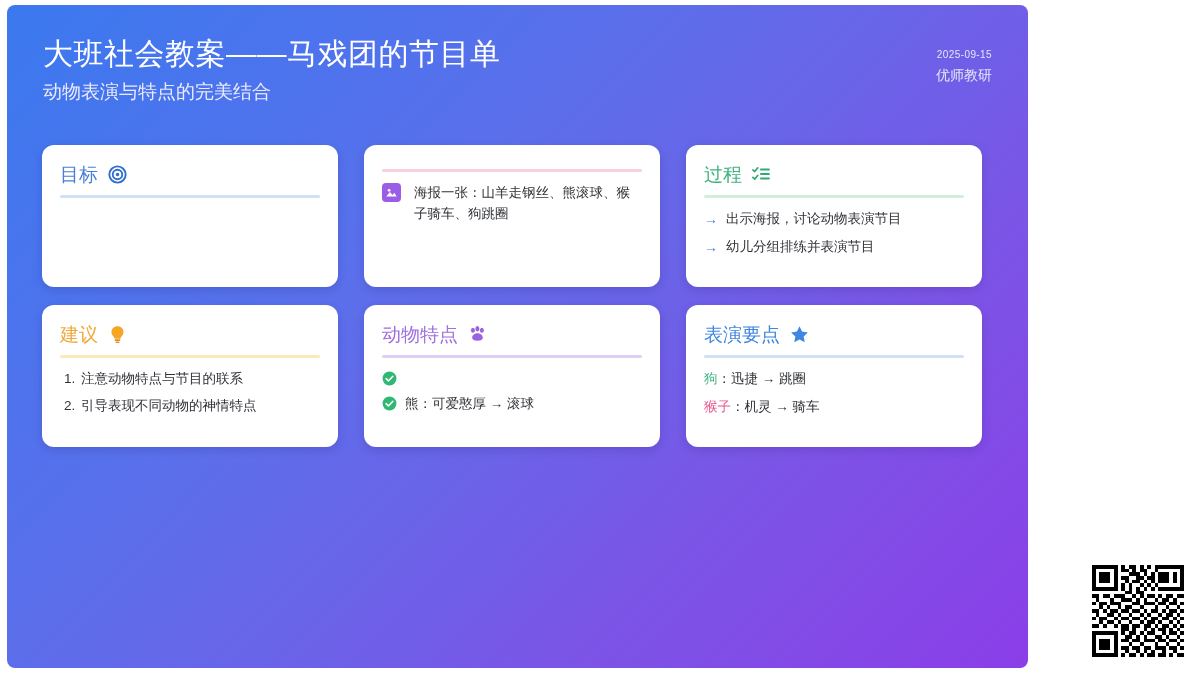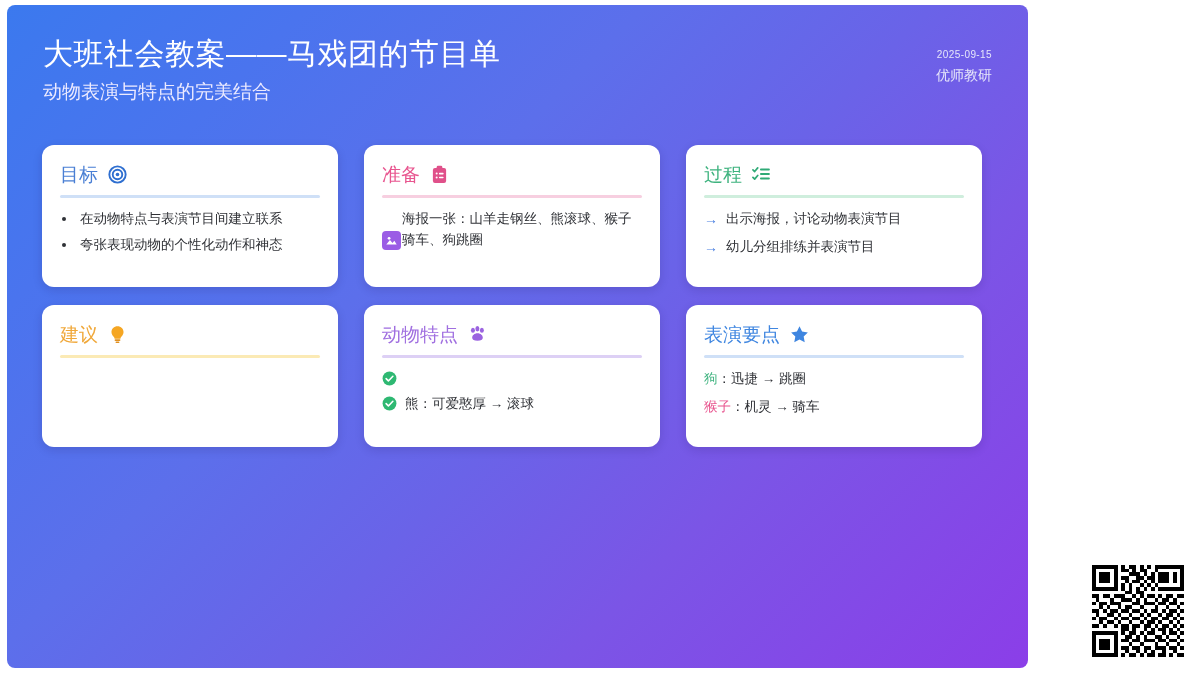--- a/index.html
+++ b/index.html
@@ -186,22 +186,22 @@
   .check-badge {
     flex: none;
     width: 15px;
     height: 15px;
     margin-top: 2px;
   }
 
   
   .media-row {
     display: flex;
-    align-items: flex-end;
-    gap: 1px;
+    align-items: flex-start;
+    gap: 13px;
   }
   .media-icon {
     flex: none;
     width: 19px;
     height: 19px;
     border-radius: 4px;
     background: #9b5de5;
     display: inline-flex;
     align-items: center;
     justify-content: center;
@@ -251,42 +251,23 @@
           <span class="card-title" style="color:#4a7fd4">目标</span>
           <span class="card-icon">
             <svg width="19" height="19" viewBox="0 0 20 20">
               <circle cx="10" cy="10" r="8.6" fill="none" stroke="#2f6fd0" stroke-width="2"></circle>
               <circle cx="10" cy="10" r="5" fill="none" stroke="#2f6fd0" stroke-width="2"></circle>
               <circle cx="10" cy="10" r="1.9" fill="#2f6fd0"></circle>
             </svg>
           </span>
         </div>
         <div class="card-rule" style="background:#cfe0f7"></div>
-        <div class="card-body">
-          <ul class="dot-list">
-            <li>在动物特点与表演节目间建立联系</li>
-            <li>夸张表现动物的个性化动作和神态</li>
-          </ul>
-        </div>
       </div>
 
       <div class="card">
-        <div class="card-head">
-          <span class="card-title" style="color:#e8558f">准备</span>
-          <span class="card-icon">
-            <svg width="17" height="19" viewBox="0 0 18 20">
-              <rect x="2" y="3" width="14" height="16" rx="2.2" fill="#e0508a"></rect>
-              <rect x="6" y="0.8" width="6" height="4" rx="1.4" fill="#e0508a"></rect>
-              <circle cx="6" cy="9" r="1.1" fill="#ffffff"></circle>
-              <rect x="8.4" y="8.2" width="5" height="1.7" rx="0.8" fill="#ffffff"></rect>
-              <circle cx="6" cy="13.2" r="1.1" fill="#ffffff"></circle>
-              <rect x="8.4" y="12.4" width="5" height="1.7" rx="0.8" fill="#ffffff"></rect>
-            </svg>
-          </span>
-        </div>
         <div class="card-rule" style="background:#f7cfe0"></div>
         <div class="card-body">
           <div class="media-row">
             <span class="media-icon">
               <svg width="13" height="13" viewBox="0 0 14 14">
                 <circle cx="4.4" cy="4.6" r="1.5" fill="#ffffff"></circle>
                 <path d="M1.4 11.2 L5.3 6.4 L8.1 9.6 L10 7.4 L12.6 11.2 Z" fill="#ffffff"></path>
               </svg>
             </span>
             <span class="media-text">海报一张：山羊走钢丝、熊滚球、猴子骑车、狗跳圈</span>
@@ -325,20 +306,26 @@
           <span class="card-title" style="color:#f0a83a">建议</span>
           <span class="card-icon">
             <svg width="17" height="19" viewBox="0 0 18 20">
               <path d="M9 1.2 C5.3 1.2 2.6 4 2.6 7.4 c0 2.4 1.3 3.9 2.4 5.1 0.6 0.7 0.9 1.2 0.9 1.9 h6.2 c0-0.7 0.3-1.2 0.9-1.9 1.1-1.2 2.4-2.7 2.4-5.1 C15.4 4 12.7 1.2 9 1.2 Z" fill="#f5a623"></path>
               <rect x="5.9" y="15" width="6.2" height="1.8" rx="0.9" fill="#e09020"></rect>
               <rect x="6.9" y="17.4" width="4.2" height="1.7" rx="0.85" fill="#e09020"></rect>
             </svg>
           </span>
         </div>
         <div class="card-rule" style="background:#fbeab5"></div>
+        <div class="card-body">
+          <ol class="num-list">
+            <li>注意动物特点与节目的联系</li>
+            <li>引导表现不同动物的神情特点</li>
+          </ol>
+        </div>
       </div>
 
       <div class="card">
         <div class="card-head">
           <span class="card-title" style="color:#a06fe0">动物特点</span>
           <span class="card-icon">
             <svg width="19" height="18" viewBox="0 0 20 18">
               <ellipse cx="5.2" cy="5.1" rx="2.1" ry="2.7" fill="#9b63e0"></ellipse>
               <ellipse cx="9.9" cy="3.5" rx="2.1" ry="2.8" fill="#9b63e0"></ellipse>
               <ellipse cx="14.6" cy="5.1" rx="2.1" ry="2.7" fill="#9b63e0"></ellipse>

